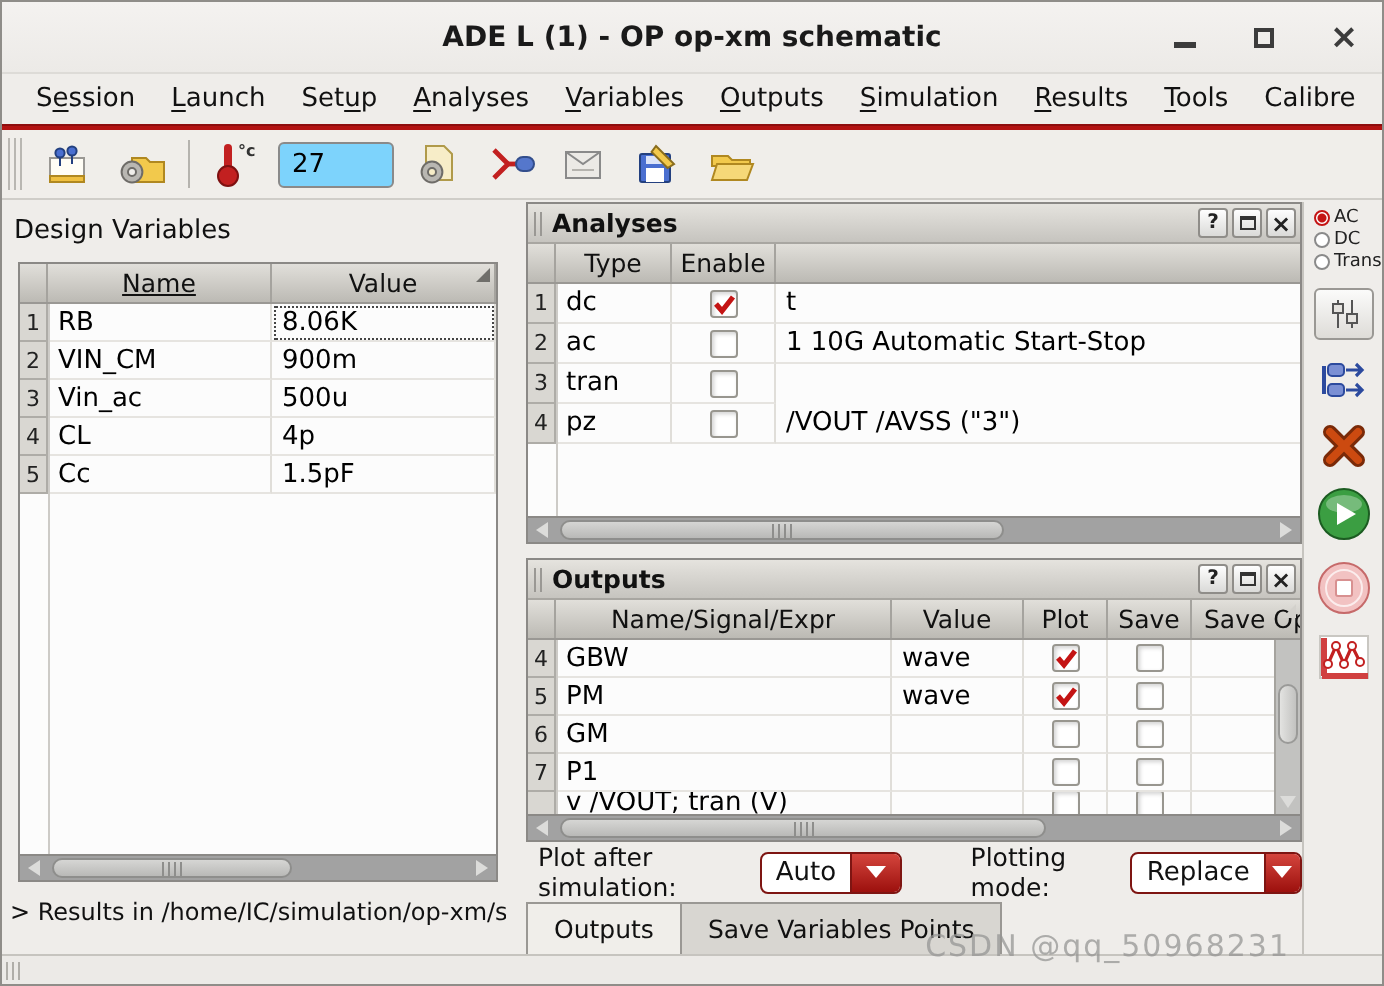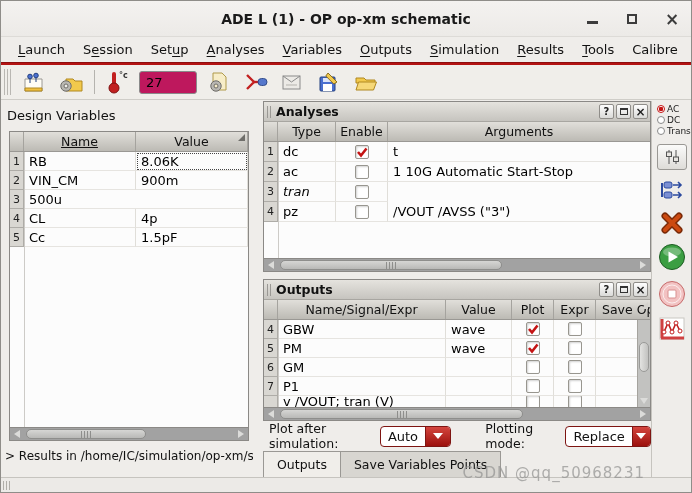--- a/index.html
+++ b/index.html
@@ -25,21 +25,21 @@
   .redline { height:3px; background:#b31312; border-top:1px solid #8e0d0d; }
 
   
   .toolbar { height:35px; display:flex; align-items:center; gap:5px; padding:0 3px;
     background:#f0eeea; border-bottom:1px solid #cfcdc8; }
   .tb-handle { width:7px; height:26px; margin-right:2px;
     background:repeating-linear-gradient(90deg,#b9b7b2 0 1px,transparent 1px 3px); }
   .tb-btn { width:32px; height:30px; display:flex; align-items:center; justify-content:center; border-radius:3px; }
   .tb-sep { width:1px; height:24px; background:#b5b3ae; margin:0 2px; }
   .temp-input { width:58px; height:23px; border:1px solid #8a8a8a; border-radius:3px;
-    background:#be185d; font-size:13px; padding:0 6px; font-family:inherit; }
+    background:#7dd3fc; font-size:13px; padding:0 6px; font-family:inherit; }
 
   
   .main { position:absolute; top:100px; left:0; right:0; bottom:15px; }
 
   
   .left-panel { position:absolute; left:0; top:0; width:252px; bottom:11px; }
   .dv-label { margin:7px 0 0 6px; font-size:13px; color:#111; }
   .dv-table { position:absolute; left:8px; right:4px; top:30px; bottom:25px;
     border:1px solid #8b8986; background:#fcfcfc; display:flex; flex-direction:column; }
   .tbl-header { display:flex; height:20px; background:linear-gradient(#e1dfda,#bcbab4);
@@ -150,22 +150,22 @@
         </div>
       <div class="wc">
           <div class="wc-max"></div>
         </div>
       <div class="wc wc-close">×</div>
     </div>
   </div>
 
   <div class="menubar">
     <span id="menu-items" style="display:flex;">
+        <span class="menu-item">S<u>e</u>ssion</span>
         <span class="menu-item"><u>L</u>aunch</span>
-        <span class="menu-item">S<u>e</u>ssion</span>
         <span class="menu-item">Set<u>u</u>p</span>
         <span class="menu-item"><u>A</u>nalyses</span>
         <span class="menu-item"><u>V</u>ariables</span>
         <span class="menu-item"><u>O</u>utputs</span>
         <span class="menu-item"><u>S</u>imulation</span>
         <span class="menu-item"><u>R</u>esults</span>
         <span class="menu-item"><u>T</u>ools</span>
         <span class="menu-item">Calibre</span>
         <span class="menu-item">elp</span>
       </span>
@@ -258,20 +258,21 @@
               <div class="ccell" style="width: 112px;">RB</div>
               <div class="ccell sel" style="flex: 1 1 0%;">8.06K</div>
             </div>
             <div class="trow">
               <div class="ncell">2</div>
               <div class="ccell" style="width: 112px;">VIN_CM</div>
               <div class="ccell" style="flex: 1 1 0%;">900m</div>
             </div>
             <div class="trow">
               <div class="ncell">3</div>
+              <div class="ccell" style="width: 112px;">Vin_ac</div>
               <div class="ccell" style="flex: 1 1 0%;">500u</div>
             </div>
             <div class="trow">
               <div class="ncell">4</div>
               <div class="ccell" style="width: 112px;">CL</div>
               <div class="ccell" style="flex: 1 1 0%;">4p</div>
             </div>
             <div class="trow">
               <div class="ncell">5</div>
               <div class="ccell" style="width: 112px;">Cc</div>
@@ -306,21 +307,20 @@
             <div class="pbtn">
                 <div class="float-glyph"></div>
               </div>
             <div class="pbtn pclose">×</div>
           </div>
         </div>
         <div class="tbl-header">
           <div class="hcell" style="width:14px;"></div>
           <div class="hcell" style="width:58px;">Type</div>
           <div class="hcell" style="width:52px;">Enable</div>
-          <div class="hcell" style="flex:1; border-right:none;">Arguments</div>
         </div>
         <div class="tbl-body" id="an-body">
           <div class="gutter-line"></div>
         <div class="trow" style="height: 20px;">
               <div class="ncell">1</div>
               <div class="ccell" style="width: 58px;">dc</div>
               <div class="ccell center" style="width: 52px;">
                 <span class="cb checked">
                   <svg width="12" height="12">
                     <path d="M2 6 L5 9.5 L10.5 2.5" fill="none" stroke="#c41414" stroke-width="2.6"></path>
@@ -332,21 +332,21 @@
             <div class="trow" style="height: 20px;">
               <div class="ncell">2</div>
               <div class="ccell" style="width: 58px;">ac</div>
               <div class="ccell center" style="width: 52px;">
                 <span class="cb"></span>
               </div>
               <div class="ccell" style="flex: 1 1 0%; border-right: none;">1 10G Automatic Start-Stop</div>
             </div>
             <div class="trow" style="height: 20px;">
               <div class="ncell">3</div>
-              <div class="ccell" style="width: 58px; font-style: italic;">tran</div>
+              <div class="ccell" style="width: 58px;">tran</div>
               <div class="ccell center" style="width: 52px;">
                 <span class="cb"></span>
               </div>
             </div>
             <div class="trow" style="height: 20px;">
               <div class="ncell">4</div>
               <div class="ccell" style="width: 58px;">pz</div>
               <div class="ccell center" style="width: 52px;">
                 <span class="cb"></span>
               </div>
@@ -378,21 +378,21 @@
                 <div class="float-glyph"></div>
               </div>
             <div class="pbtn pclose">×</div>
           </div>
         </div>
         <div class="tbl-header">
           <div class="hcell" style="width:14px;"></div>
           <div class="hcell" style="width:168px;">Name/Signal/Expr</div>
           <div class="hcell" style="width:66px;">Value</div>
           <div class="hcell" style="width:42px;">Plot</div>
-          <div class="hcell" style="width:42px;">Expr</div>
+          <div class="hcell" style="width:42px;">Save</div>
           <div class="hcell" style="flex:1; border-right:none; justify-content:flex-start; padding-left:6px;">
             <span>Save Optio</span>
             <span class="sort-tri light"></span>
           </div>
         </div>
         <div class="tbl-body" id="out-body" style="margin-right:13px;">
           <div class="gutter-line"></div>
         <div class="trow">
               <div class="ncell">4</div>
               <div class="ccell" style="width: 168px;">GBW</div>

